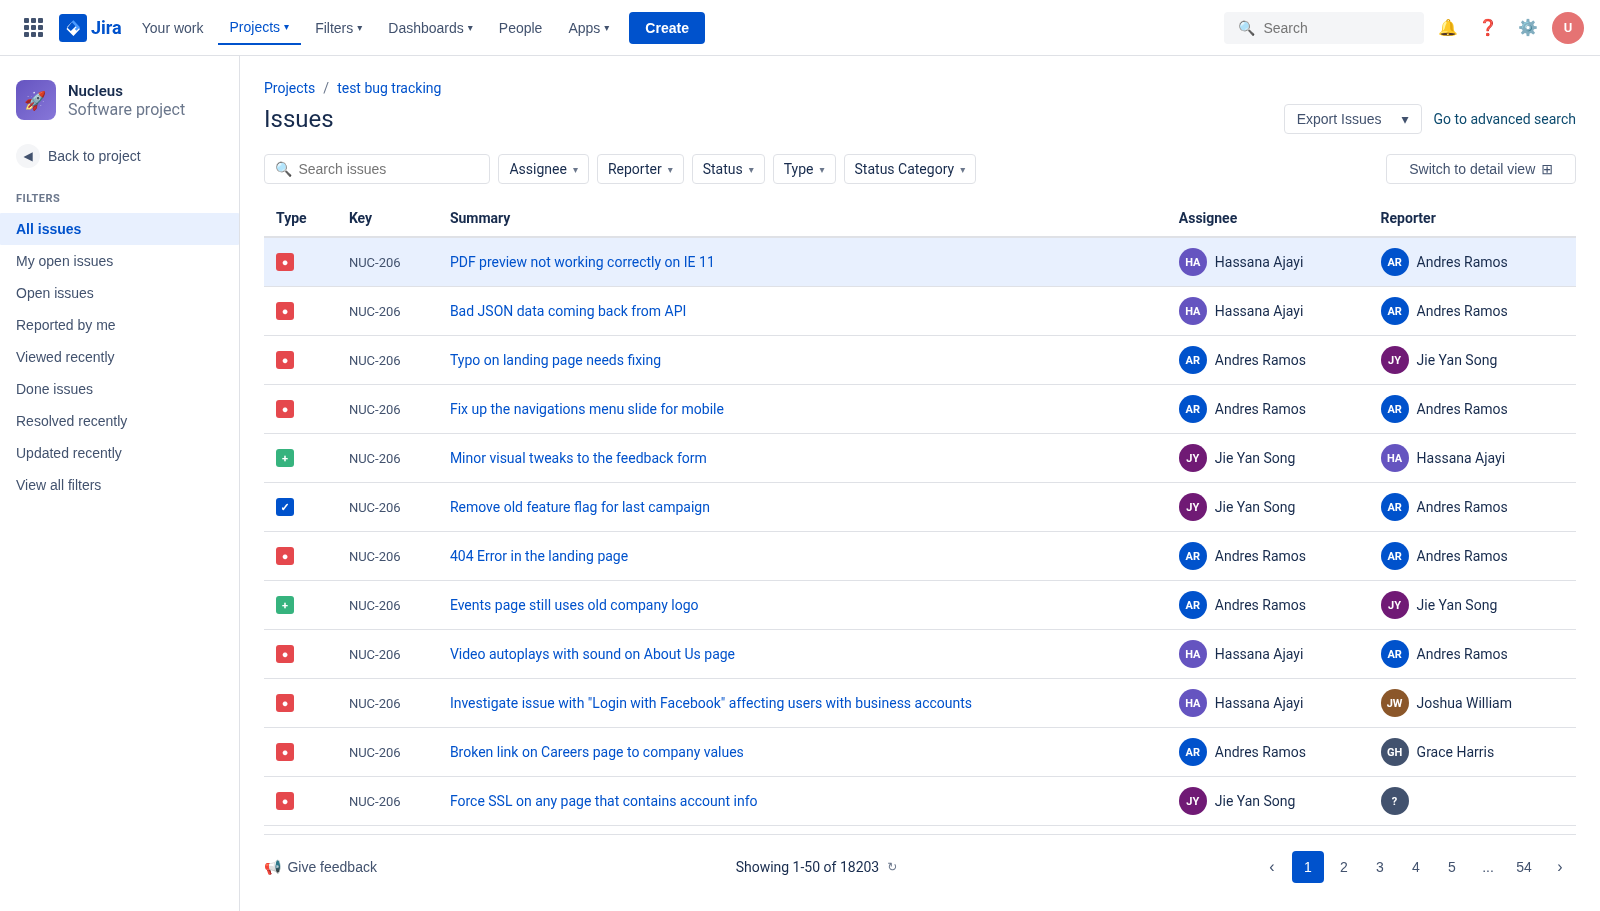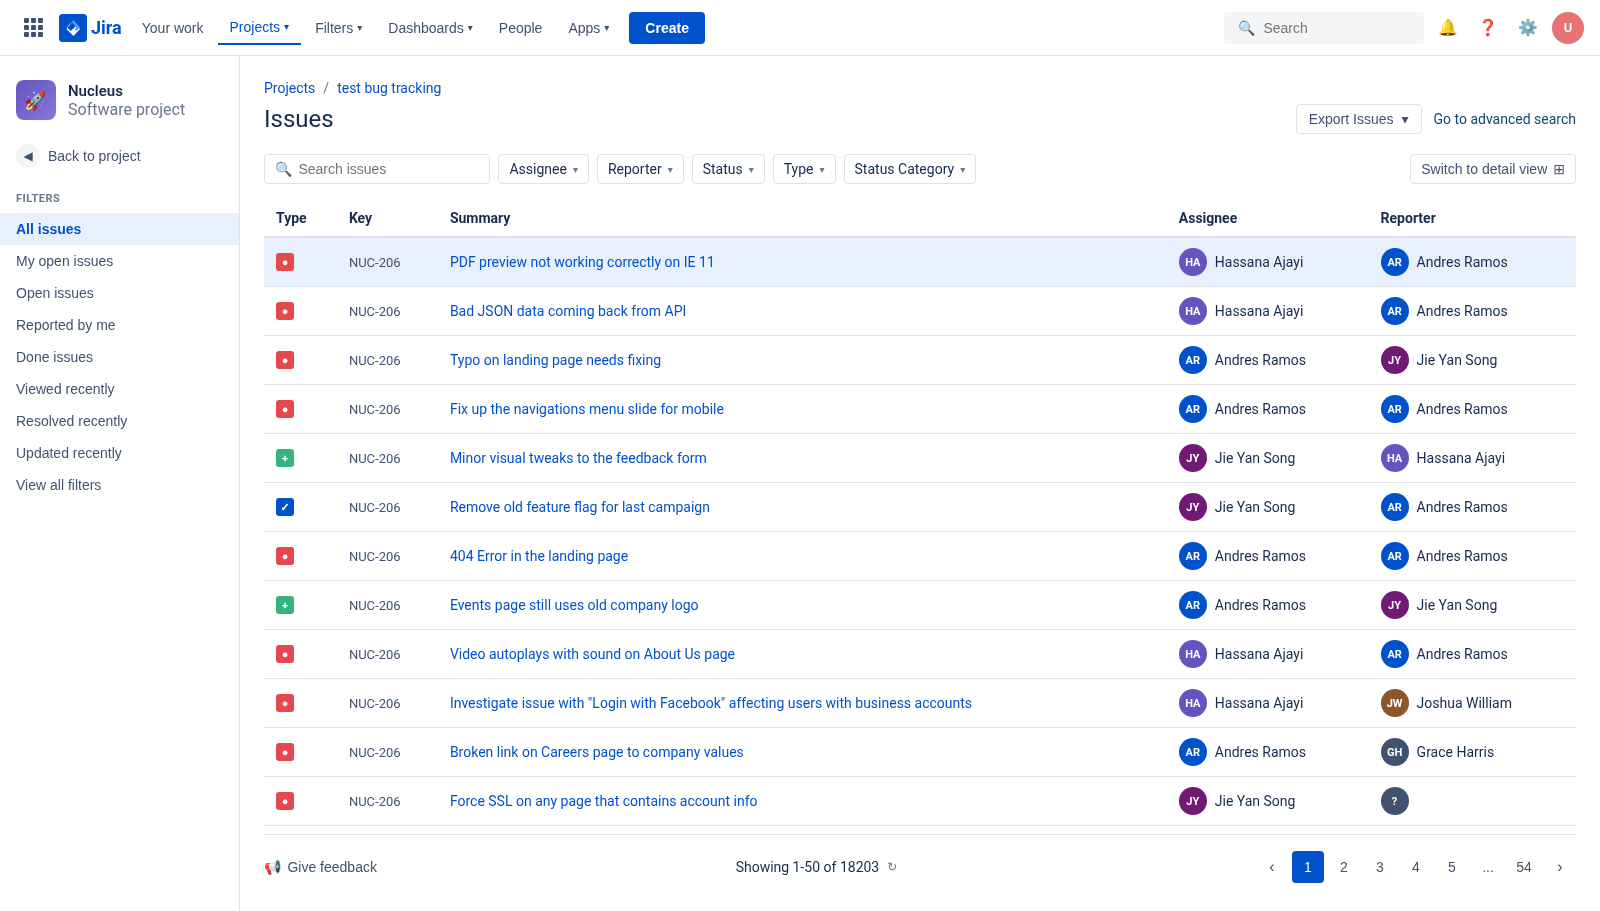--- a/index.html
+++ b/index.html
@@ -90,21 +90,21 @@
 
     
     .main { flex: 1; overflow-y: auto; padding: 24px 24px; }
     .breadcrumb { display: flex; align-items: center; gap: 8px; font-size: 14px; color: #6b778c; margin-bottom: 8px; }
     .breadcrumb a { color: #0052cc; text-decoration: none; cursor: pointer; }
     .breadcrumb-sep { color: #6b778c; }
     .page-header { display: flex; align-items: center; justify-content: space-between; margin-bottom: 20px; }
     .page-title { font-size: 24px; font-weight: 400; color: #172b4d; }
     .header-actions { display: flex; align-items: center; gap: 12px; }
     .export-btn {
-      display: flex; align-items: center; gap: 8px;
+      display: flex; align-items: center; gap: 20px;
       border: 1px solid #dfe1e6; background: #fff;
       padding: 6px 12px; border-radius: 4px; cursor: pointer;
       font-size: 14px; color: #42526e;
     }
     .adv-search-link { color: #0c4a6e; font-size: 14px; cursor: pointer; text-decoration: none; }
 
     
     .filters-bar { display: flex; align-items: center; gap: 8px; margin-bottom: 16px; flex-wrap: wrap; }
     .search-filter {
       display: flex; align-items: center; gap: 6px;
@@ -116,21 +116,21 @@
     .filter-dropdown {
       display: flex; align-items: center; gap: 6px;
       border: 1px solid #dfe1e6; border-radius: 4px;
       padding: 6px 10px; background: #fff; cursor: pointer;
       font-size: 14px; color: #172b4d; white-space: nowrap;
     }
     .filter-dropdown .chevron { font-size: 10px; color: #6b778c; }
     .switch-view-btn {
       margin-left: auto; display: flex; align-items: center; gap: 6px;
       border: 1px solid #dfe1e6; border-radius: 4px;
-      padding: 6px 10px; background: #fff; cursor: pointer;
+      padding: 6px 22px; background: #fff; cursor: pointer;
       font-size: 14px; color: #42526e;
     }
 
     
     .issues-table { width: 100%; border-collapse: collapse; }
     .issues-table thead tr { border-bottom: 2px solid #dfe1e6; }
     .issues-table th {
       text-align: left; padding: 10px 12px; font-size: 14px;
       font-weight: 700; color: #172b4d; white-space: nowrap;
     }
@@ -259,22 +259,22 @@
     </div>
     <button class="sidebar-back">
       <div class="sidebar-back-icon">◀</div>
       <span>Back to project</span>
     </button>
     <div class="sidebar-section-label">Filters</div>
     <button class="sidebar-item active">All issues</button>
     <button class="sidebar-item">My open issues</button>
     <button class="sidebar-item">Open issues</button>
     <button class="sidebar-item">Reported by me</button>
+    <button class="sidebar-item">Viewed recently</button>
     <button class="sidebar-item">Done issues</button>
-    <button class="sidebar-item">Viewed recently</button>
     <button class="sidebar-item">Resolved recently</button>
     <button class="sidebar-item">Updated recently</button>
     <button class="sidebar-item">View all filters</button>
   </aside>
 
   <main class="main">
     <div class="breadcrumb">
       <a>Projects</a>
       <span class="breadcrumb-sep">/</span>
       <a>test bug tracking</a>

